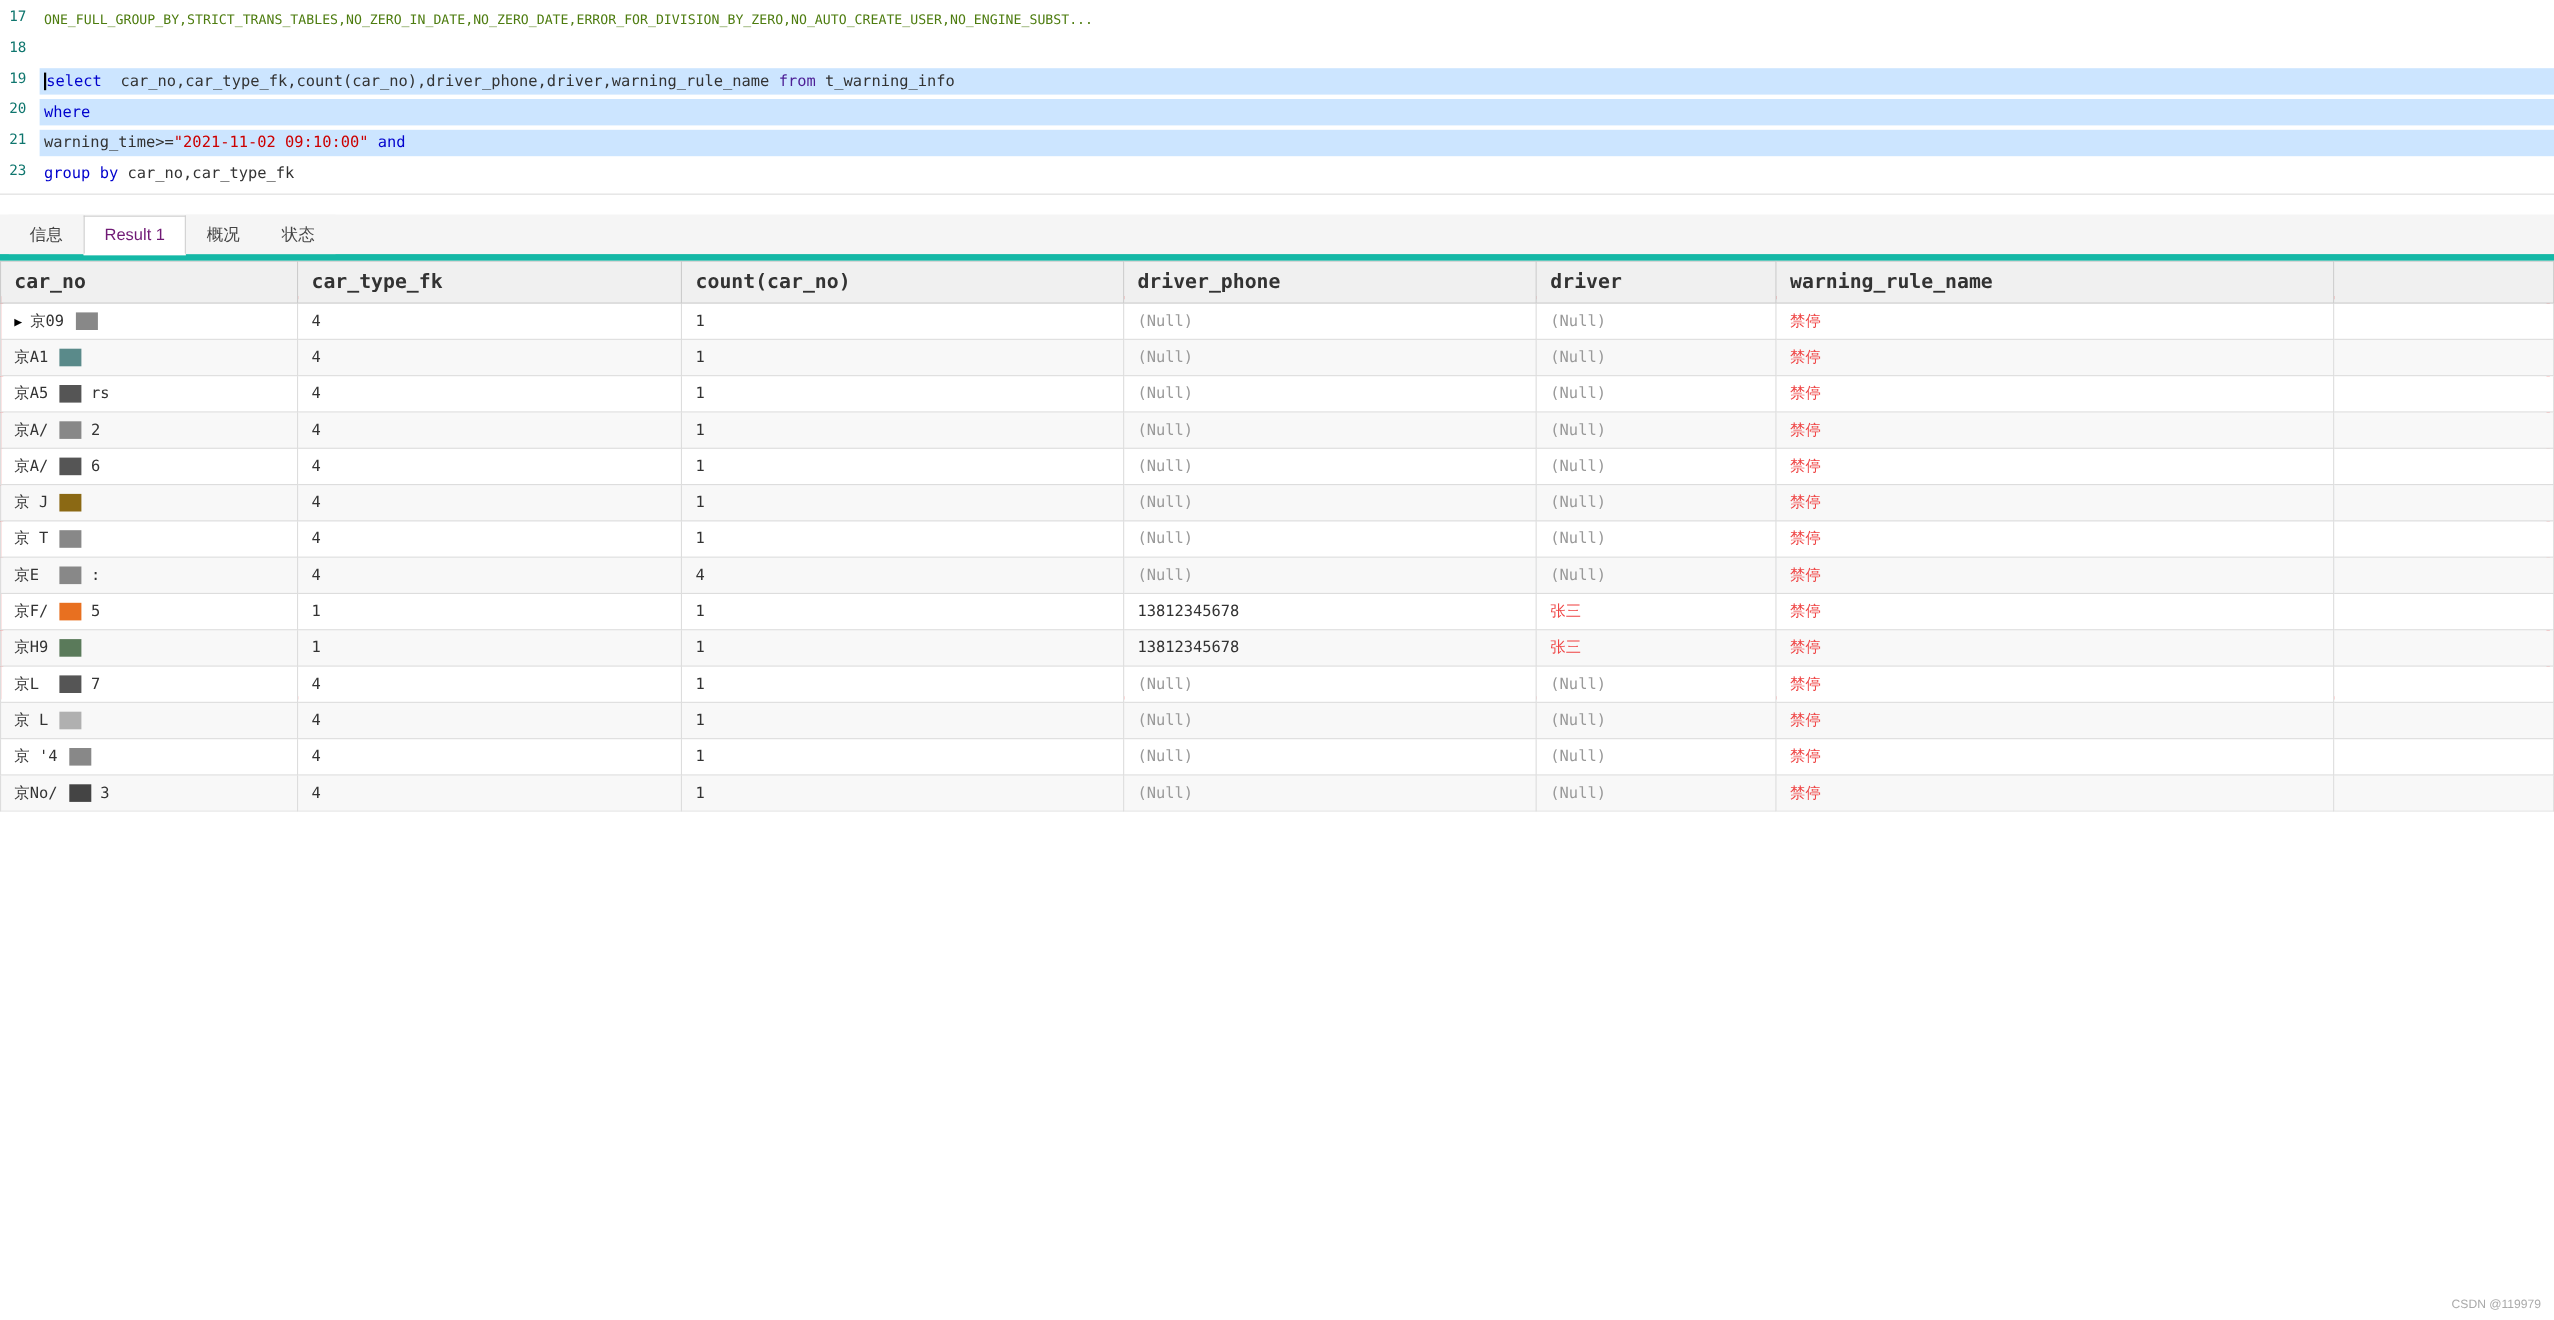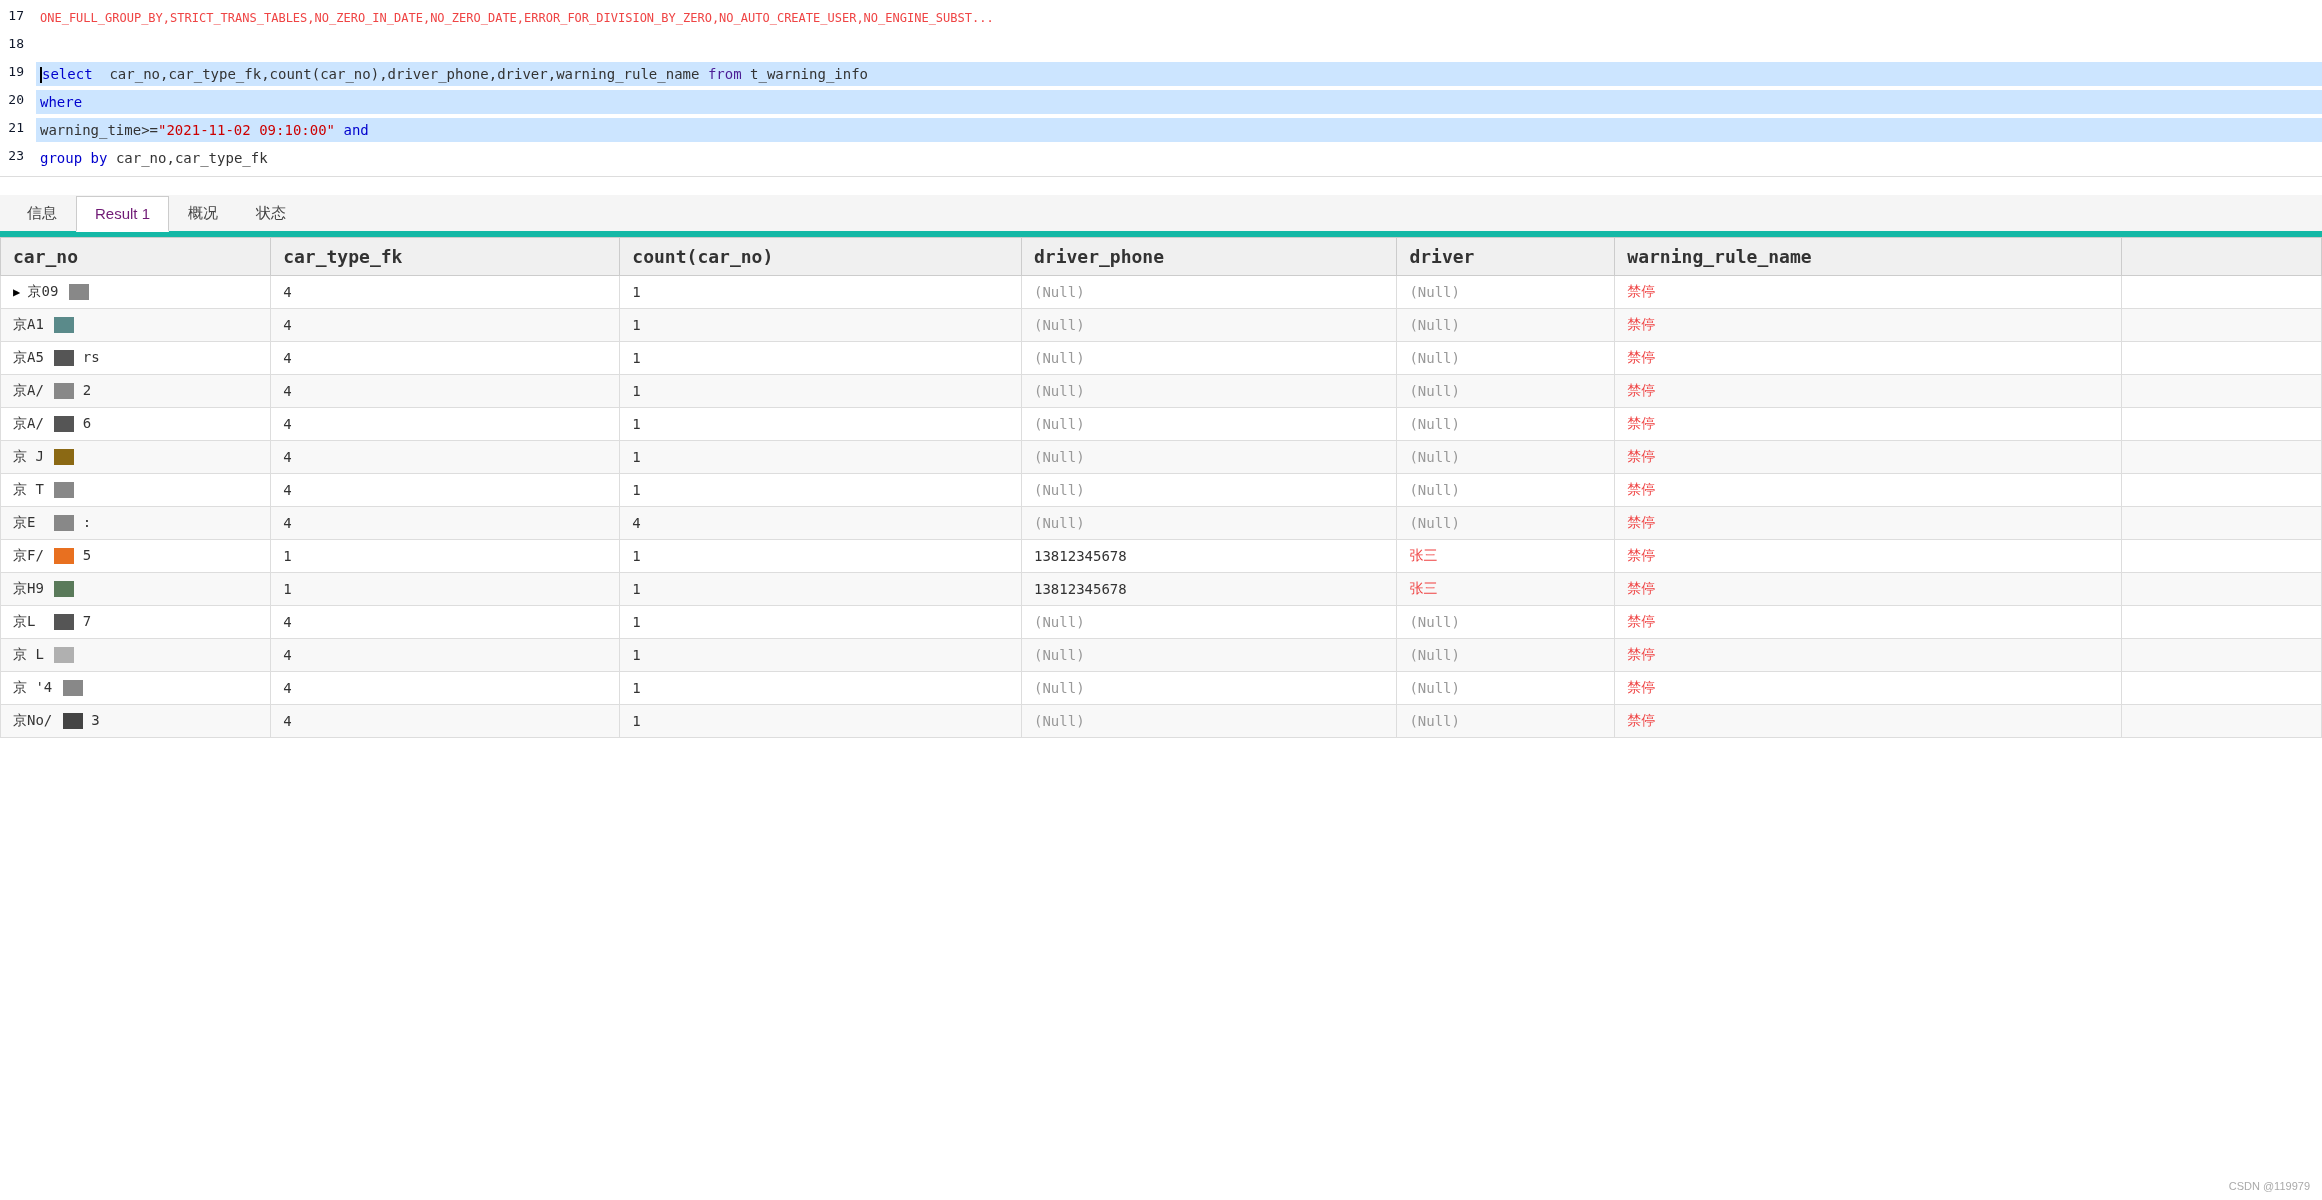--- a/index.html
+++ b/index.html
@@ -21,21 +21,21 @@
       align-items: flex-start;
       min-height: 26px;
       padding: 2px 0;
     }
 
     .line-number {
       width: 36px;
       min-width: 36px;
       text-align: right;
       padding-right: 12px;
-      color: #0f172a;
+      color: #0f766e;
       font-size: 13px;
       user-select: none;
       padding-top: 2px;
     }
 
     .line-content {
       flex: 1;
       font-size: 14px;
       line-height: 22px;
       white-space: pre;
@@ -192,21 +192,21 @@
       background: #555;
     }
   </style>
 </head>
 <body>
 
 <div class="editor-area">
 
   <div class="code-line">
     <span class="line-number">17</span>
-    <span class="line-content" style="font-size:12px; color:#ef4444; overflow:hidden; text-overflow:ellipsis; white-space:nowrap;">    ONE_FULL_GROUP_BY,STRICT_TRANS_TABLES,NO_ZERO_IN_DATE,NO_ZERO_DATE,ERROR_FOR_DIVISION_BY_ZERO,NO_AUTO_CREATE_USER,NO_ENGINE_SUBST...</span>
+    <span class="line-content" style="font-size:12px; color:#4d7c0f; overflow:hidden; text-overflow:ellipsis; white-space:nowrap;">    ONE_FULL_GROUP_BY,STRICT_TRANS_TABLES,NO_ZERO_IN_DATE,NO_ZERO_DATE,ERROR_FOR_DIVISION_BY_ZERO,NO_AUTO_CREATE_USER,NO_ENGINE_SUBST...</span>
   </div>
 
   <div class="code-line">
     <span class="line-number">18</span>
     <span class="line-content">&nbsp;</span>
   </div>
 
   <div class="code-line line-selected">
     <span class="line-number">19</span>
     <span class="line-content"><span class="cursor-indicator"></span><span class="kw-select">select</span>  car_no,car_type_fk,count(car_no),driver_phone,driver,warning_rule_name <span class="kw-from">from</span> t_warning_info</span>

